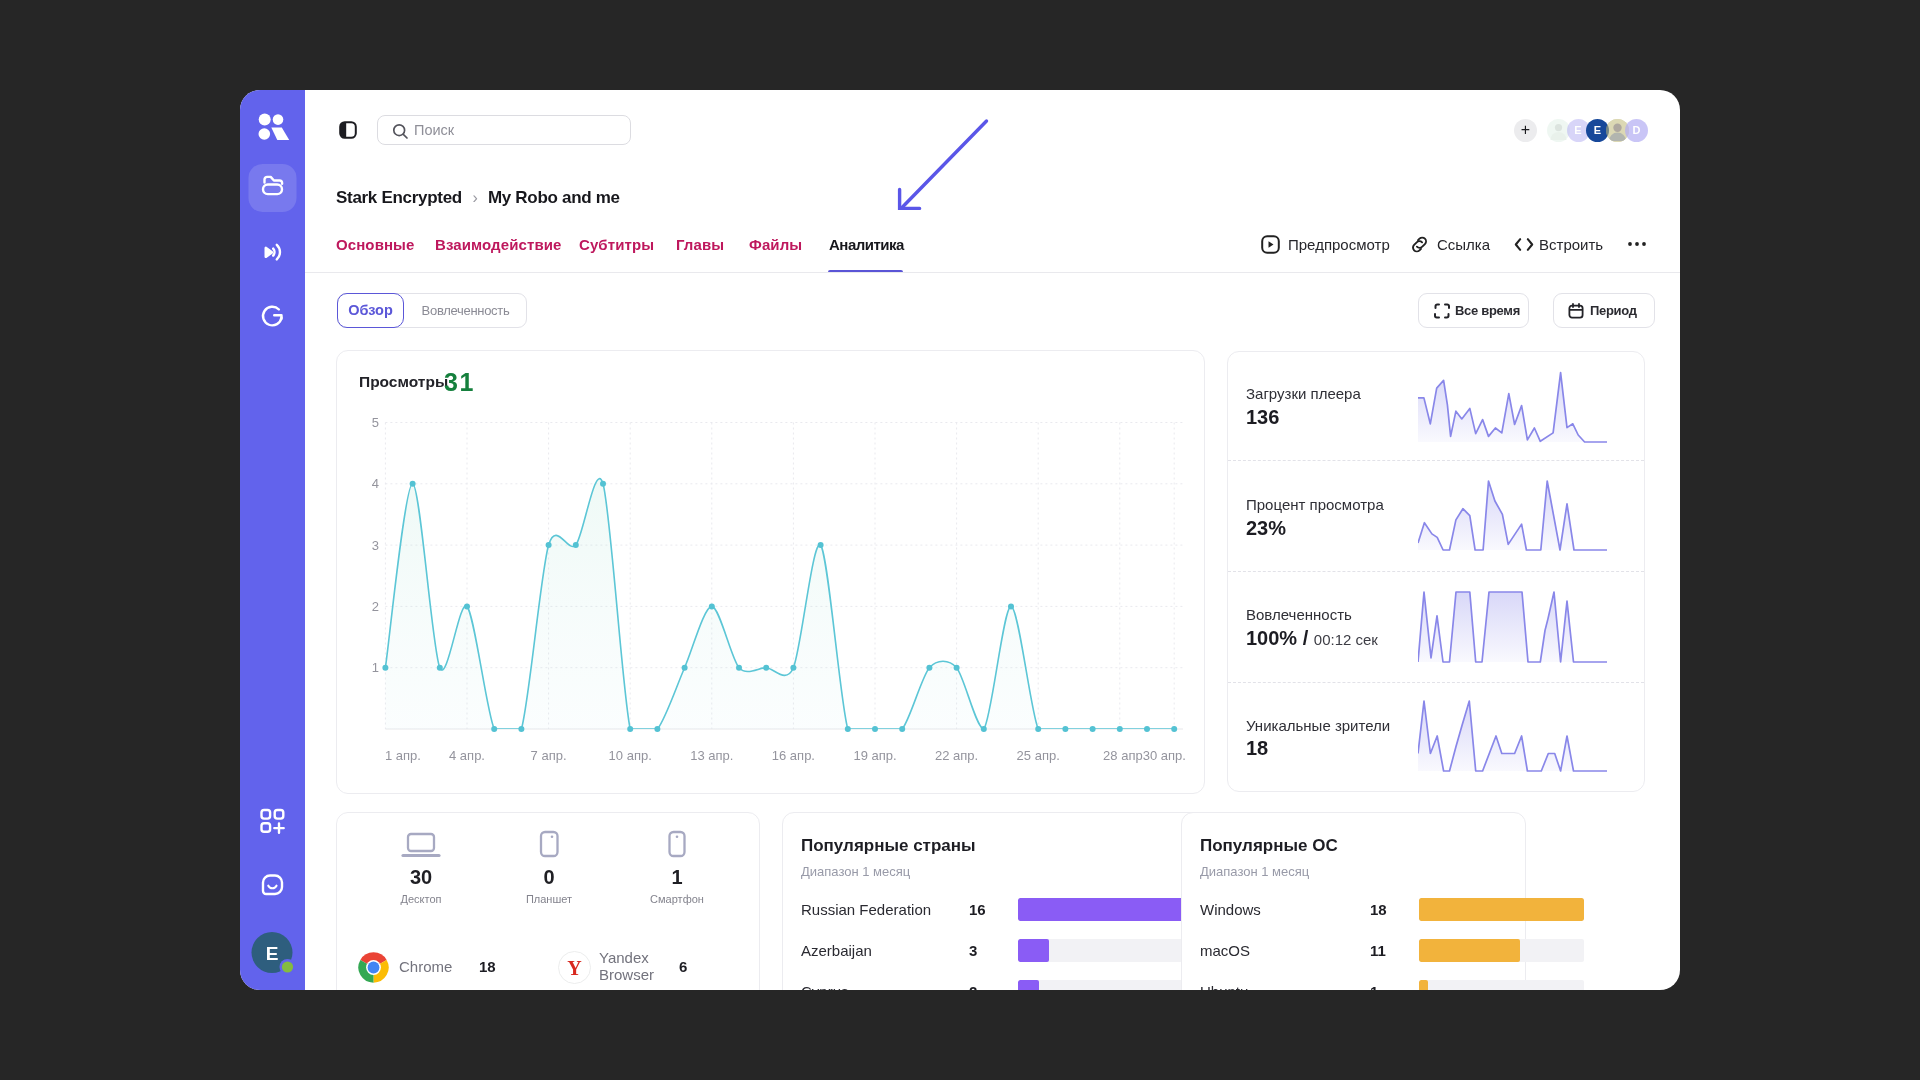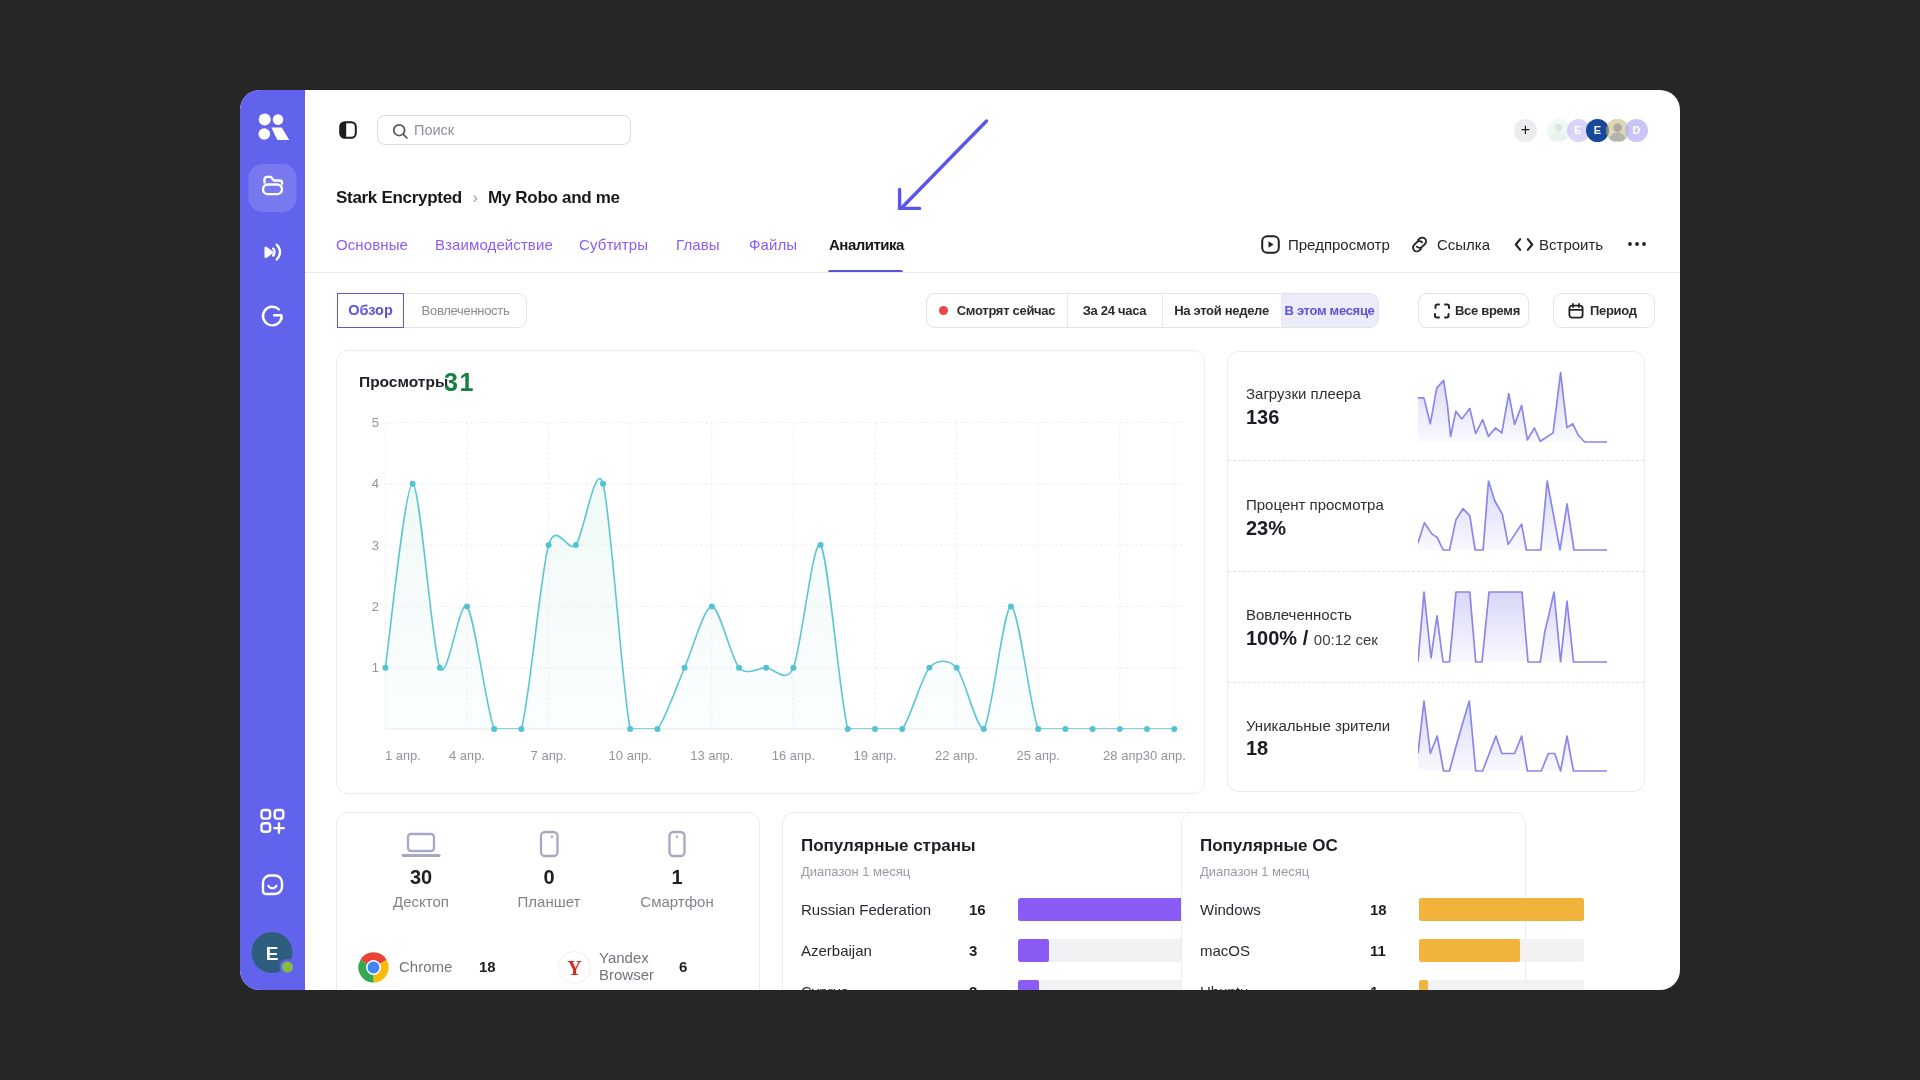--- a/index.html
+++ b/index.html
@@ -9,21 +9,21 @@
 .ic{position:absolute}
 
 .search{position:absolute;left:137px;top:24.5px;width:254px;height:30px;border:1px solid #dcdce1;border-radius:8px;background:#fff}
 .search span{position:absolute;left:36px;top:6px;font-size:14.5px;color:#8f8f98}
 .plusbtn{position:absolute;left:1274px;top:28.5px;width:23px;height:23px;border-radius:50%;background:#ececee;color:#1b1b1f;font-size:16px;text-align:center;line-height:22px;font-weight:400}
 .av{position:absolute;top:28.5px;width:23px;height:23px;border-radius:50%;text-align:center;line-height:23px;font-size:11px;font-weight:700;color:#fff}
 
 .crumbs{position:absolute;left:96px;top:98px;font-size:17px;font-weight:700;color:#17171c;letter-spacing:-0.3px}
 .crumbs .sep{color:#9a9aa2;font-weight:400;padding:0 10.5px;font-size:16px}
 
-.tab{position:absolute;top:146px;font-size:15px;font-weight:400;color:#8b5cf6;letter-spacing:.1px}
+.tab{position:absolute;top:146px;font-size:15px;font-weight:700;color:#be185d;letter-spacing:.1px}
 .tab.act{color:#17171c;font-weight:700;letter-spacing:-0.5px}
 .underline{position:absolute;left:588px;top:180px;width:75px;height:3px;background:#5a55d6;border-radius:2px 2px 0 0}
 .hdiv{position:absolute;left:65px;top:182px;width:1375px;height:1px;background:#e9e9ed}
 .action{position:absolute;top:146px;font-size:15px;font-weight:400;color:#26262b}
 
 .btn{position:absolute;top:203px;height:35px;border:1px solid #e2e2e8;border-radius:9px;background:#fff}
 .seg{position:absolute;top:0;height:33px;line-height:33px;text-align:center;font-size:13px;font-weight:700;color:#2b2b31;white-space:nowrap;letter-spacing:-0.3px}
 .segdiv{position:absolute;top:0;width:1px;height:33px;background:#e8e8ec}
 
 .card{position:absolute;background:#fff;border:1px solid #ececf0;border-radius:12px}
@@ -32,21 +32,21 @@
 .mini-label{position:absolute;left:18px;font-size:15px;color:#2f2f36}
 .mini-val{position:absolute;left:18px;font-size:20px;font-weight:700;color:#1c1c22}
 .dash{position:absolute;left:0;width:100%;border-top:1px dashed #e2e2e8}
 .btitle{position:absolute;left:18px;font-size:17px;font-weight:700;color:#1d1d23}
 .bsub{position:absolute;left:18px;font-size:13px;color:#989aa8}
 .rowname{position:absolute;font-size:15px;color:#2a2a31}
 .rowval{position:absolute;font-size:15px;font-weight:700;color:#1d1d23}
 .track{position:absolute;width:165px;height:23px;background:#f2f2f5;border-radius:2px;overflow:hidden}
 .fillbar{height:100%;border-radius:2px}
 .devnum{position:absolute;font-size:20px;font-weight:700;color:#1f1f24;width:80px;text-align:center}
-.devlab{position:absolute;font-size:15px;color:#83838d;width:100px;text-align:center}
+.devlab{position:absolute;font-size:11px;color:#83838d;width:100px;text-align:center}
 .brtxt{position:absolute;font-size:15px;color:#73737d}
 .brval{position:absolute;font-size:15px;font-weight:700;color:#1d1d23}
 </style></head>
 <body>
 <div class="window">
   <div class="sb"></div>
   <svg class="ic" style="left:0;top:0" width="65" height="900" viewBox="0 0 65 900">
 
     <circle cx="24.7" cy="29.4" r="6" fill="#fff"></circle>
     <circle cx="38" cy="29.6" r="5.3" fill="#fff"></circle>
@@ -132,29 +132,21 @@
   </svg>
   <div class="action" style="left:1299px">Встроить</div>
   <svg class="ic" style="left:1387px;top:151px" width="20" height="6" viewBox="0 0 20 6">
     <circle cx="3" cy="3" r="1.9" fill="#222"></circle>
       <circle cx="10" cy="3" r="1.9" fill="#222"></circle>
       <circle cx="17" cy="3" r="1.9" fill="#222"></circle>
   </svg>
   <div class="btn" style="left:97px;width:190px">
     <div class="seg" style="left:66px;width:123px;color:#8b8b95;font-weight:400">Вовлеченность</div>
   </div>
-  <div class="abs" style="left:97px;top:203px;width:67px;height:35px;border:1.6px solid #5b57d8;border-radius:0;background:#fff;color:#5b57d8;font-weight:700;font-size:14.5px;text-align:center;line-height:32px">Обзор</div>
-  <div class="btn" style="left:686px;width:453px">
-    <div class="seg" style="left:0;width:140px"><span style="display:inline-block;width:9px;height:9px;border-radius:50%;background:#ee4648;margin-right:9px"></span>Смотрят сейчас</div>
-    <div class="segdiv" style="left:140px"></div>
-    <div class="seg" style="left:140px;width:95px">За 24 часа</div>
-    <div class="segdiv" style="left:235px"></div>
-    <div class="seg" style="left:235px;width:119px">На этой неделе</div>
-    <div class="seg" style="left:354px;width:97px;background:#ebebfa;color:#5b57d8;border-radius:0 8px 8px 0">В этом месяце</div>
-  </div>
+  <div class="abs" style="left:97px;top:203px;width:67px;height:35px;border:1.6px solid #5b57d8;border-radius:10px;background:#fff;color:#5b57d8;font-weight:700;font-size:14.5px;text-align:center;line-height:32px">Обзор</div>
   <div class="btn" style="left:1178px;width:111px">
     <svg style="position:absolute;left:15px;top:9px" width="16" height="16" viewBox="0 0 16 16" fill="none" stroke="#232328" stroke-width="2" stroke-linecap="round">
       <path d="M1.5 5 V3.2 a1.7 1.7 0 0 1 1.7-1.7 H5"></path>
         <path d="M11 1.5 h2.3 a1.7 1.7 0 0 1 1.7 1.7 V5"></path>
       <path d="M14.5 11 v1.8 a1.7 1.7 0 0 1 -1.7 1.7 H11"></path>
         <path d="M5 14.5 H2.7 a1.7 1.7 0 0 1 -1.7-1.7 V11"></path>
     </svg>
     <div class="seg" style="left:36px;text-align:right">Все время</div>
   </div>
   <div class="btn" style="left:1313px;width:102px">

